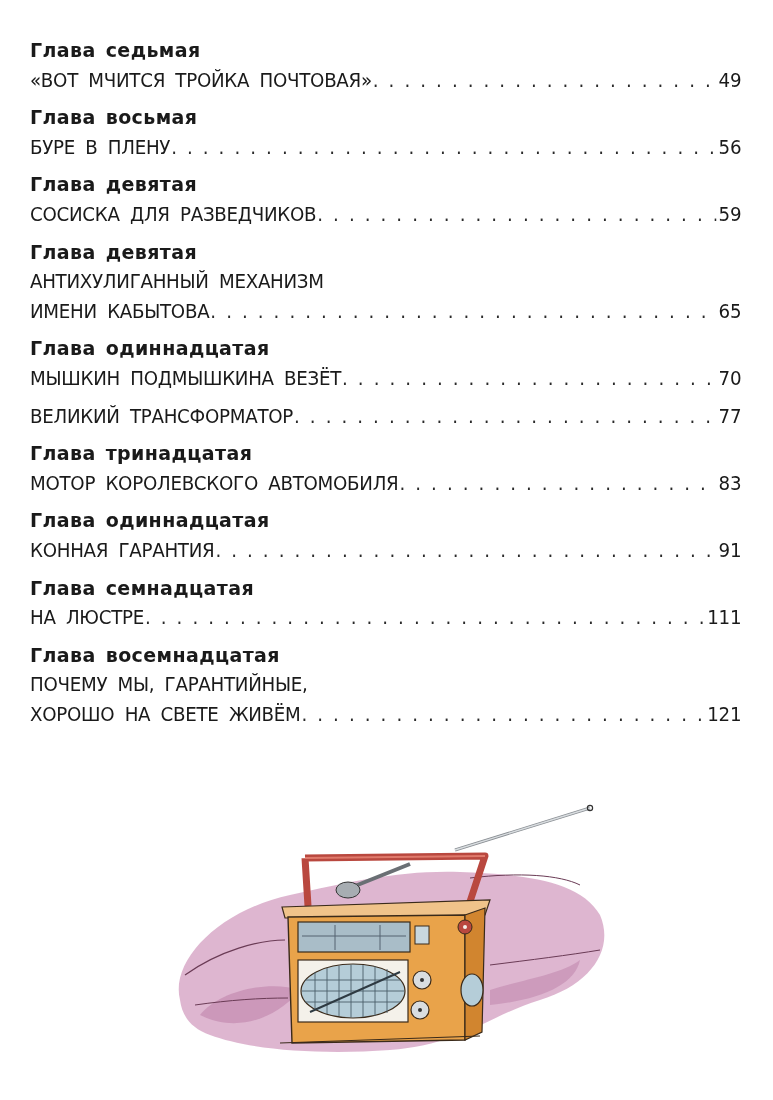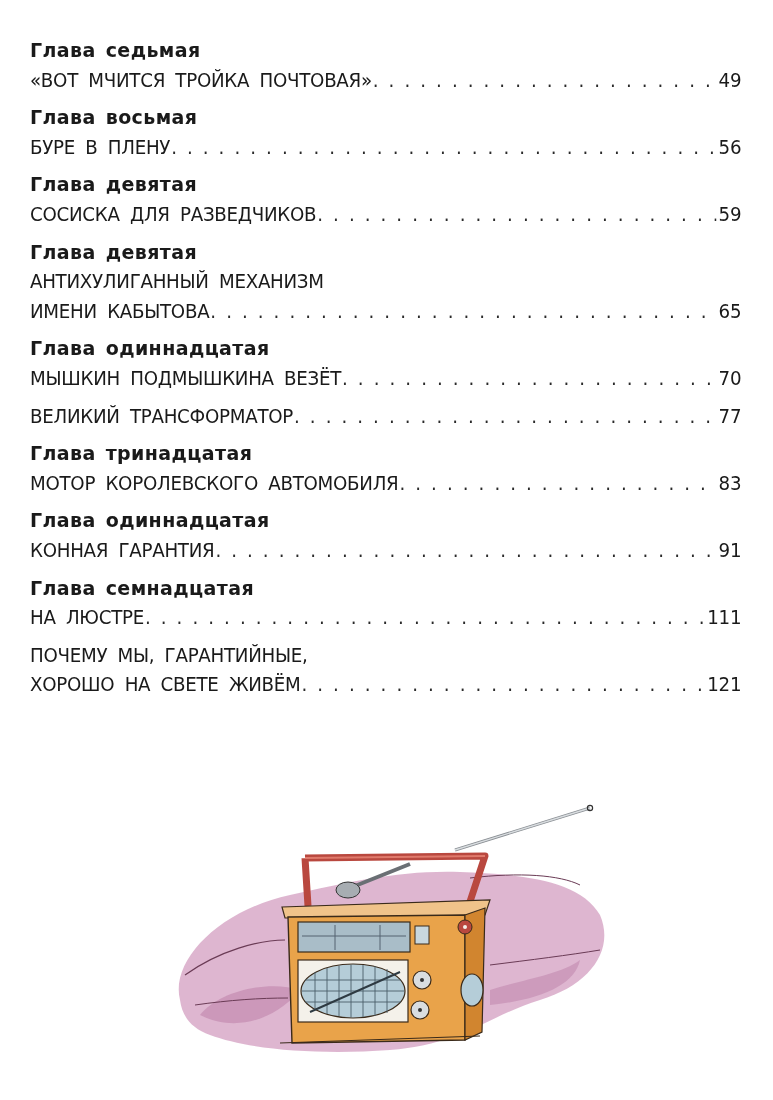--- a/index.html
+++ b/index.html
@@ -150,20 +150,21 @@
   <div class="entry">
     <div class="heading">Глава семнадцатая</div>
     <div class="line">
       <span class="txt">НА ЛЮСТРЕ</span>
       <span class="dots"></span>
       <span class="page">111</span>
     </div>
   </div>
 
   <div class="entry">
+    <div class="heading">Глава восемнадцатая</div>
     <div class="line">
       <span class="txt">ПОЧЕМУ МЫ, ГАРАНТИЙНЫЕ,</span>
     </div>
     <div class="line">
       <span class="txt">ХОРОШО НА СВЕТЕ ЖИВЁМ</span>
       <span class="dots"></span>
       <span class="page">121</span>
     </div>
   </div>
 </div>

